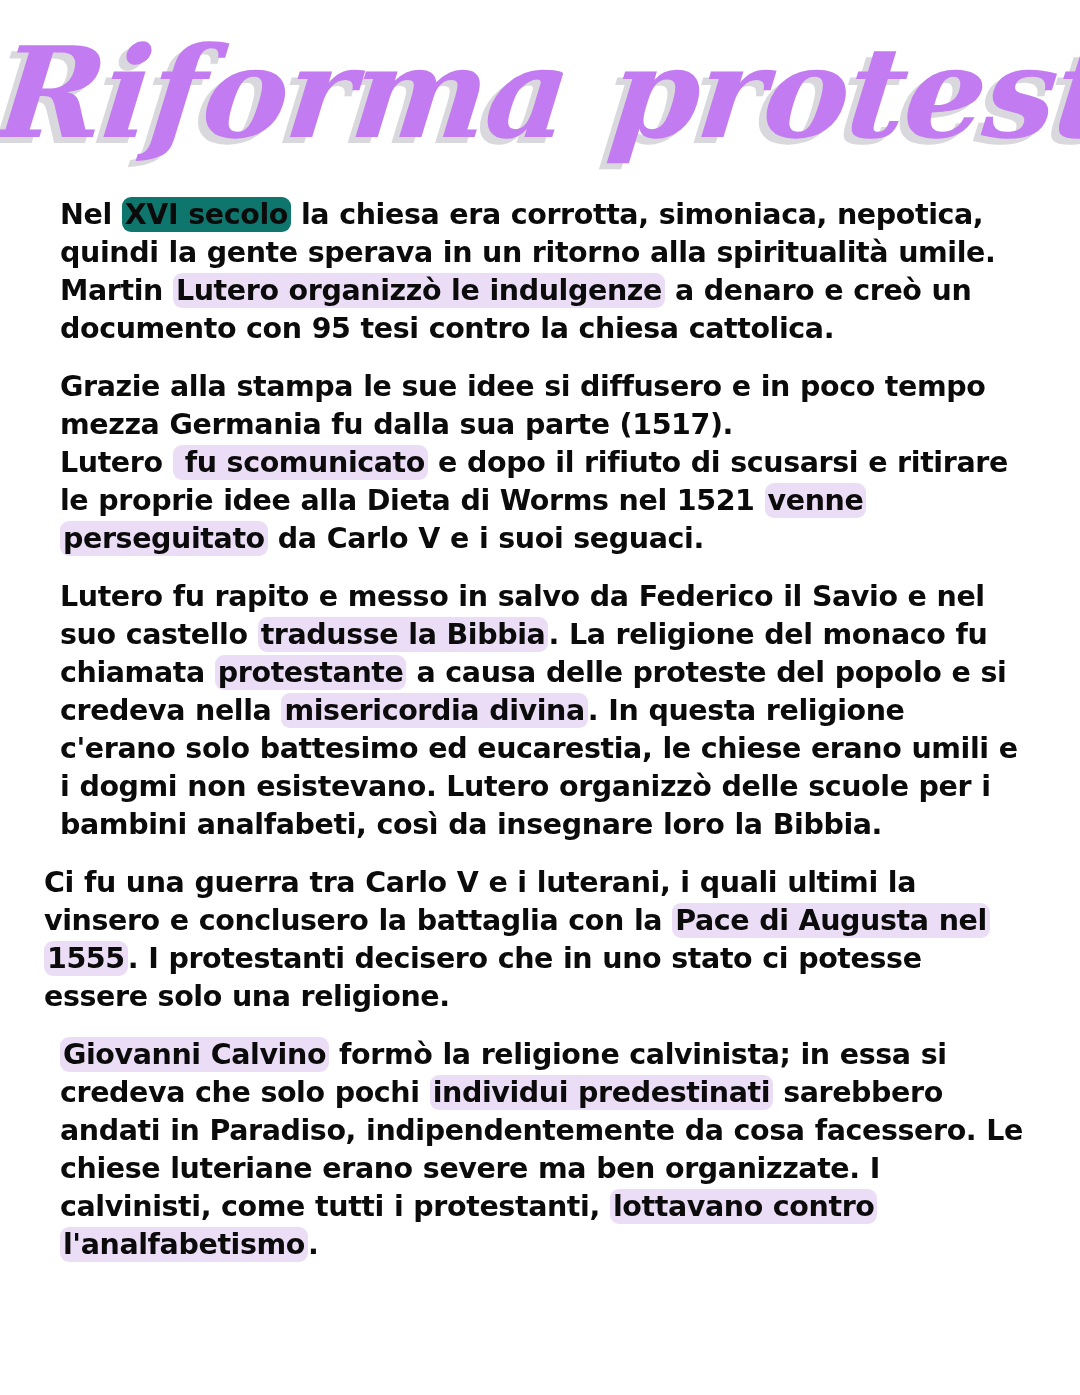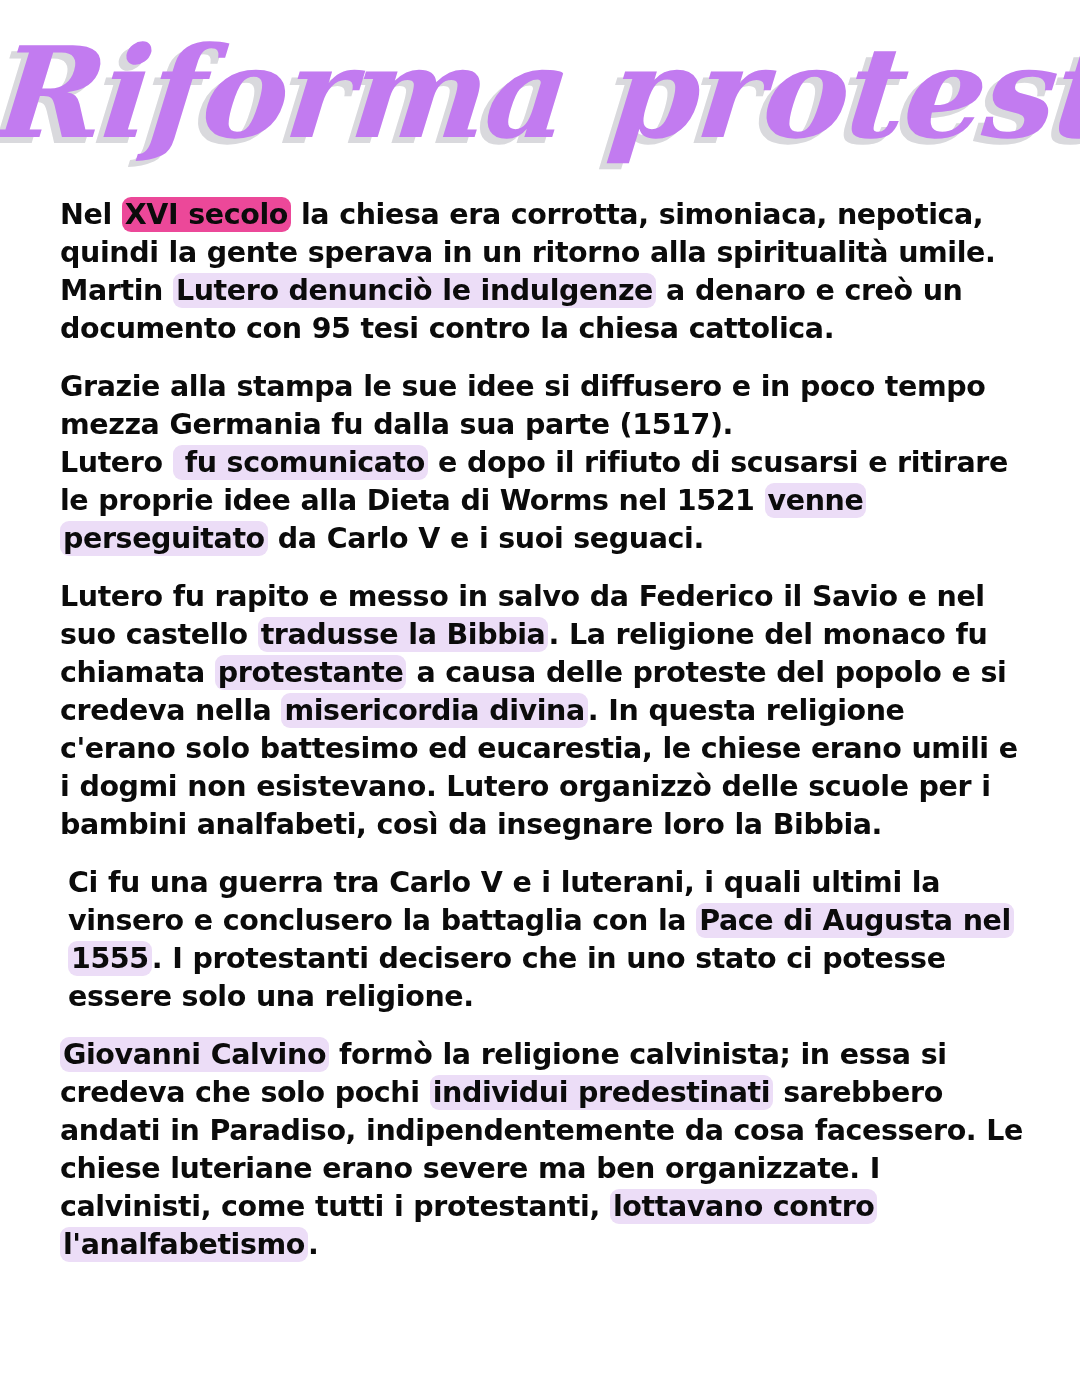--- a/index.html
+++ b/index.html
@@ -56,21 +56,21 @@
     font-weight: 700;
     font-size: 28.5px;
     line-height: 38px;
     color: #0b0b0b;
     letter-spacing: -0.4px;
     margin: 0 0 20px 0;
     padding: 0 56px 0 60px;
     word-spacing: 0.5px;
   }
   .para.indent {
-    padding-left: 68px;
+    padding-left: 44px;
   }
   .para:last-child {
     margin-bottom: 0;
   }
 
   
   mark {
     background-color: #ecddf7;
     color: inherit;
     border-radius: 9px;
@@ -80,18 +80,18 @@
   }
 </style>
 </head>
 <body style="background: rgb(255, 255, 255);">
 
 <div class="title-wrap">
   <div class="title" style="color: rgb(194, 123, 240); text-shadow: rgb(217, 217, 221) -7px 6px 0px;">Riforma protestante</div>
 </div>
 
 <div class="sheet">
-  <p class="para">Nel <mark style="background-color: #ec4899; margin-top: 44px;">XVI secolo</mark> la chiesa era corrotta, simoniaca, nepotica, quindi la gente sperava in un ritorno alla spiritualità umile. Martin <mark style="background-color: rgb(236, 221, 247);">Lutero denunciò le indulgenze</mark> a denaro e creò un documento con 95 tesi contro la chiesa cattolica.</p>
+  <p class="para">Nel <mark style="background-color: #0f766e; margin-top: 44px;">XVI secolo</mark> la chiesa era corrotta, simoniaca, nepotica, quindi la gente sperava in un ritorno alla spiritualità umile. Martin <mark style="background-color: rgb(236, 221, 247);">Lutero organizzò le indulgenze</mark> a denaro e creò un documento con 95 tesi contro la chiesa cattolica.</p>
   <p class="para">Grazie alla stampa le sue idee si diffusero e in poco tempo mezza Germania fu dalla sua parte (1517).<br>Lutero <mark style="background-color: rgb(236, 221, 247); padding-left: 12px;">fu scomunicato</mark> e dopo il rifiuto di scusarsi e ritirare le proprie idee alla Dieta di Worms nel 1521 <mark style="background-color: rgb(236, 221, 247);">venne perseguitato</mark> da Carlo V e i suoi seguaci.</p>
   <p class="para">Lutero fu rapito e messo in salvo da Federico il Savio e nel suo castello <mark style="background-color: rgb(236, 221, 247);">tradusse la Bibbia</mark>. La religione del monaco fu chiamata <mark style="background-color: rgb(236, 221, 247);">protestante</mark> a causa delle proteste del popolo e si credeva nella <mark style="background-color: rgb(236, 221, 247);">misericordia divina</mark>. In questa religione c'erano solo battesimo ed eucarestia, le chiese erano umili e i dogmi non esistevano. Lutero organizzò delle scuole per i bambini analfabeti, così da insegnare loro la Bibbia.</p>
   <p class="para indent">Ci fu una guerra tra Carlo V e i luterani, i quali ultimi la vinsero e conclusero la battaglia con la <mark style="background-color: rgb(236, 221, 247);">Pace di Augusta nel 1555</mark>. I protestanti decisero che in uno stato ci potesse essere solo una religione.</p>
   <p class="para"><mark style="background-color: rgb(236, 221, 247);">Giovanni Calvino</mark> formò la religione calvinista; in essa si credeva che solo pochi <mark style="background-color: rgb(236, 221, 247);">individui predestinati</mark> sarebbero andati in Paradiso, indipendentemente da cosa facessero. Le chiese luteriane erano severe ma ben organizzate. I calvinisti, come tutti i protestanti, <mark style="background-color: rgb(236, 221, 247);">lottavano contro l'analfabetismo</mark>.</p>
 </div>
 
 </body></html>

